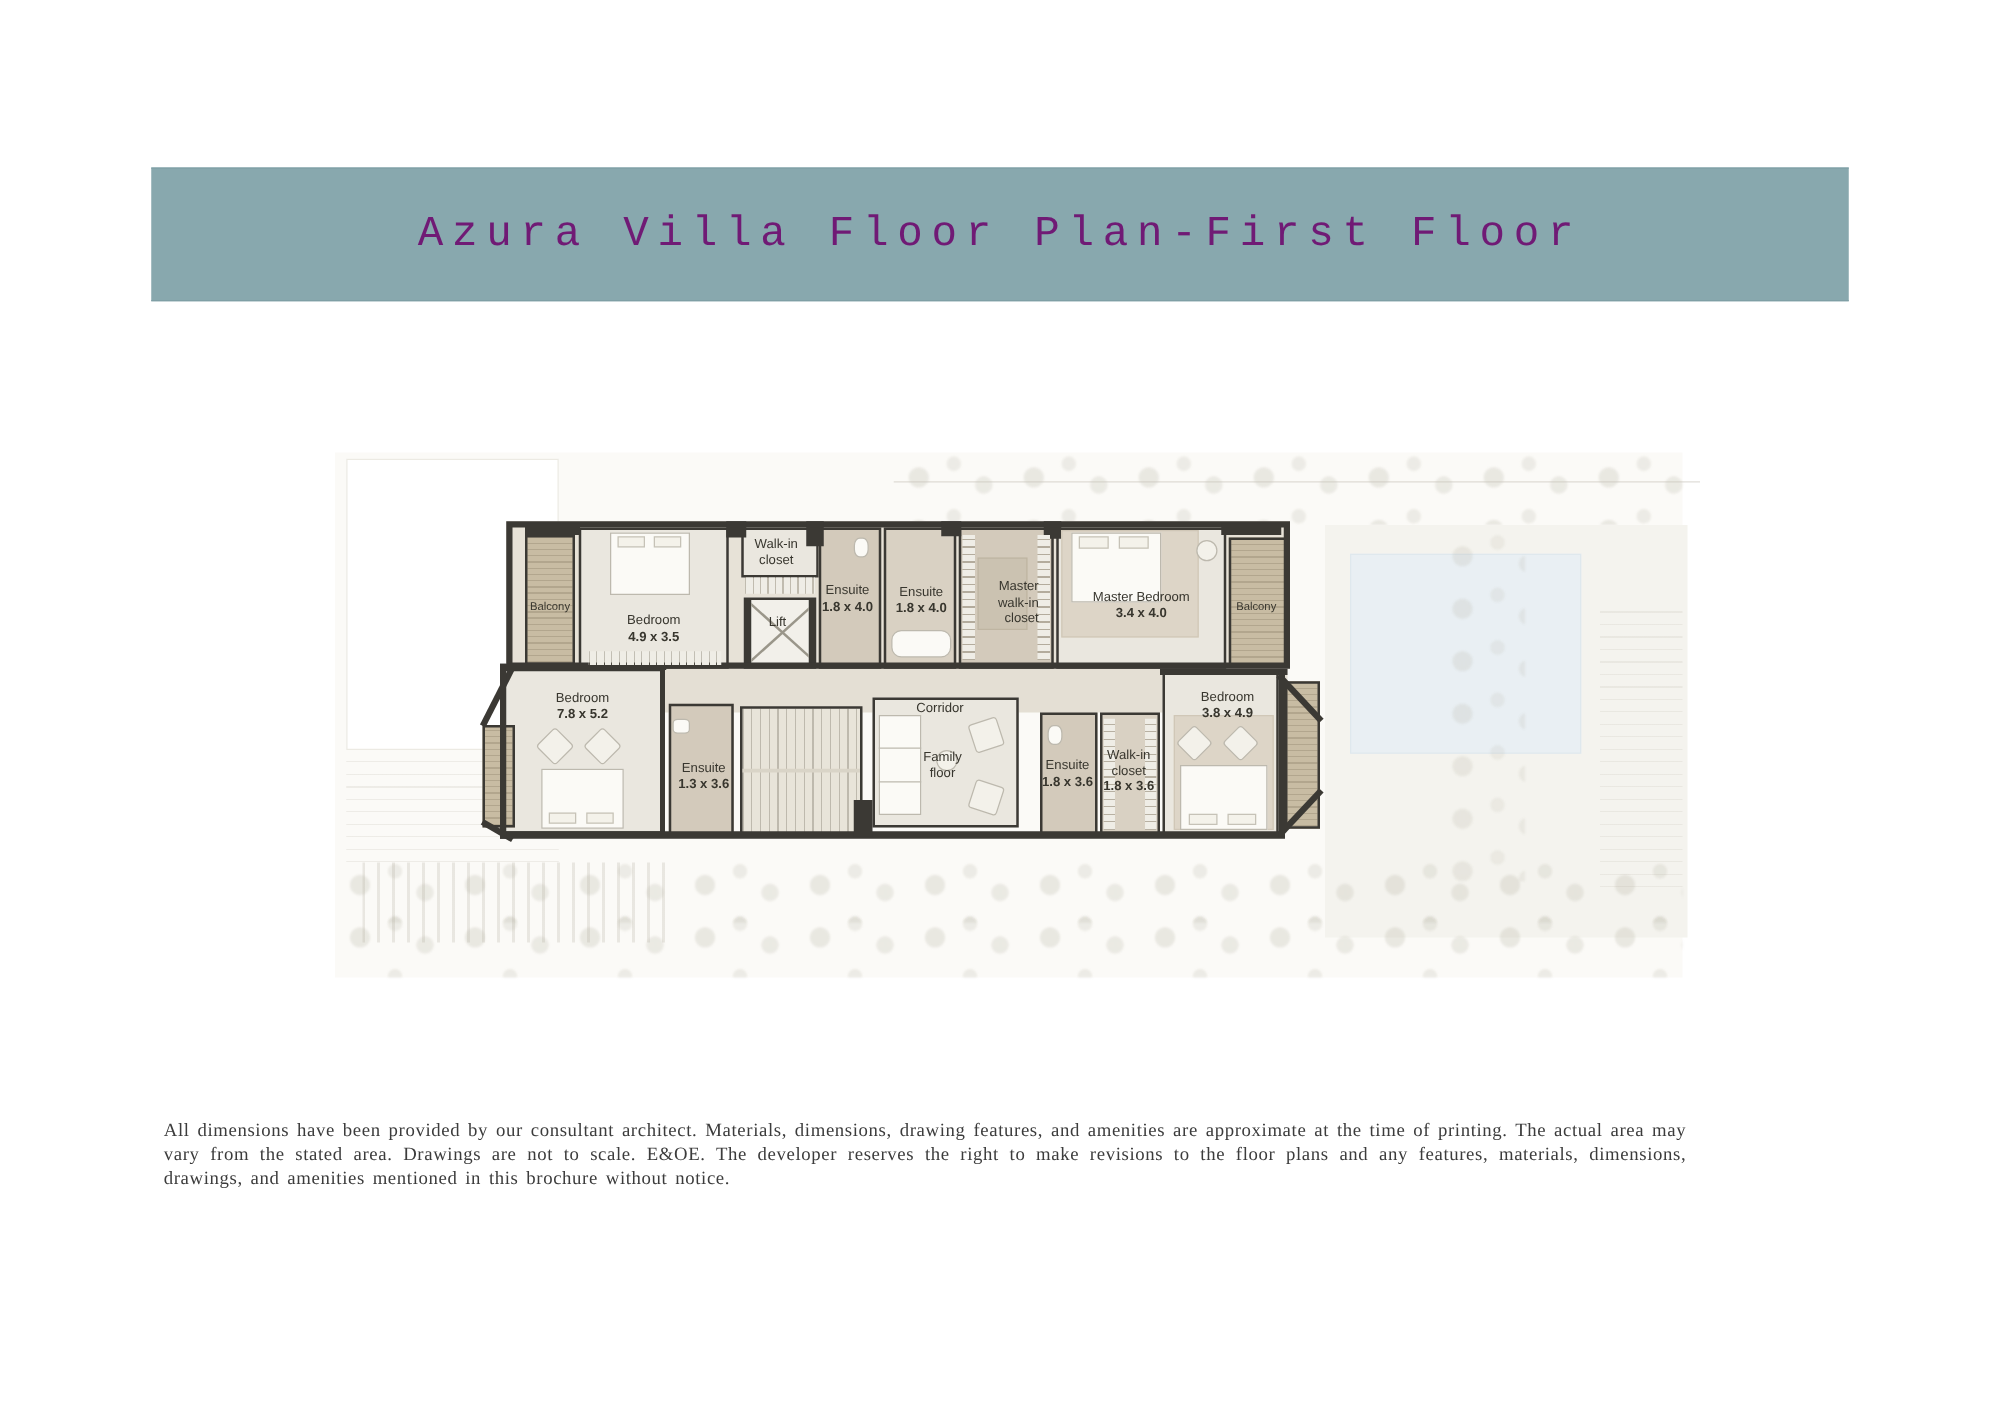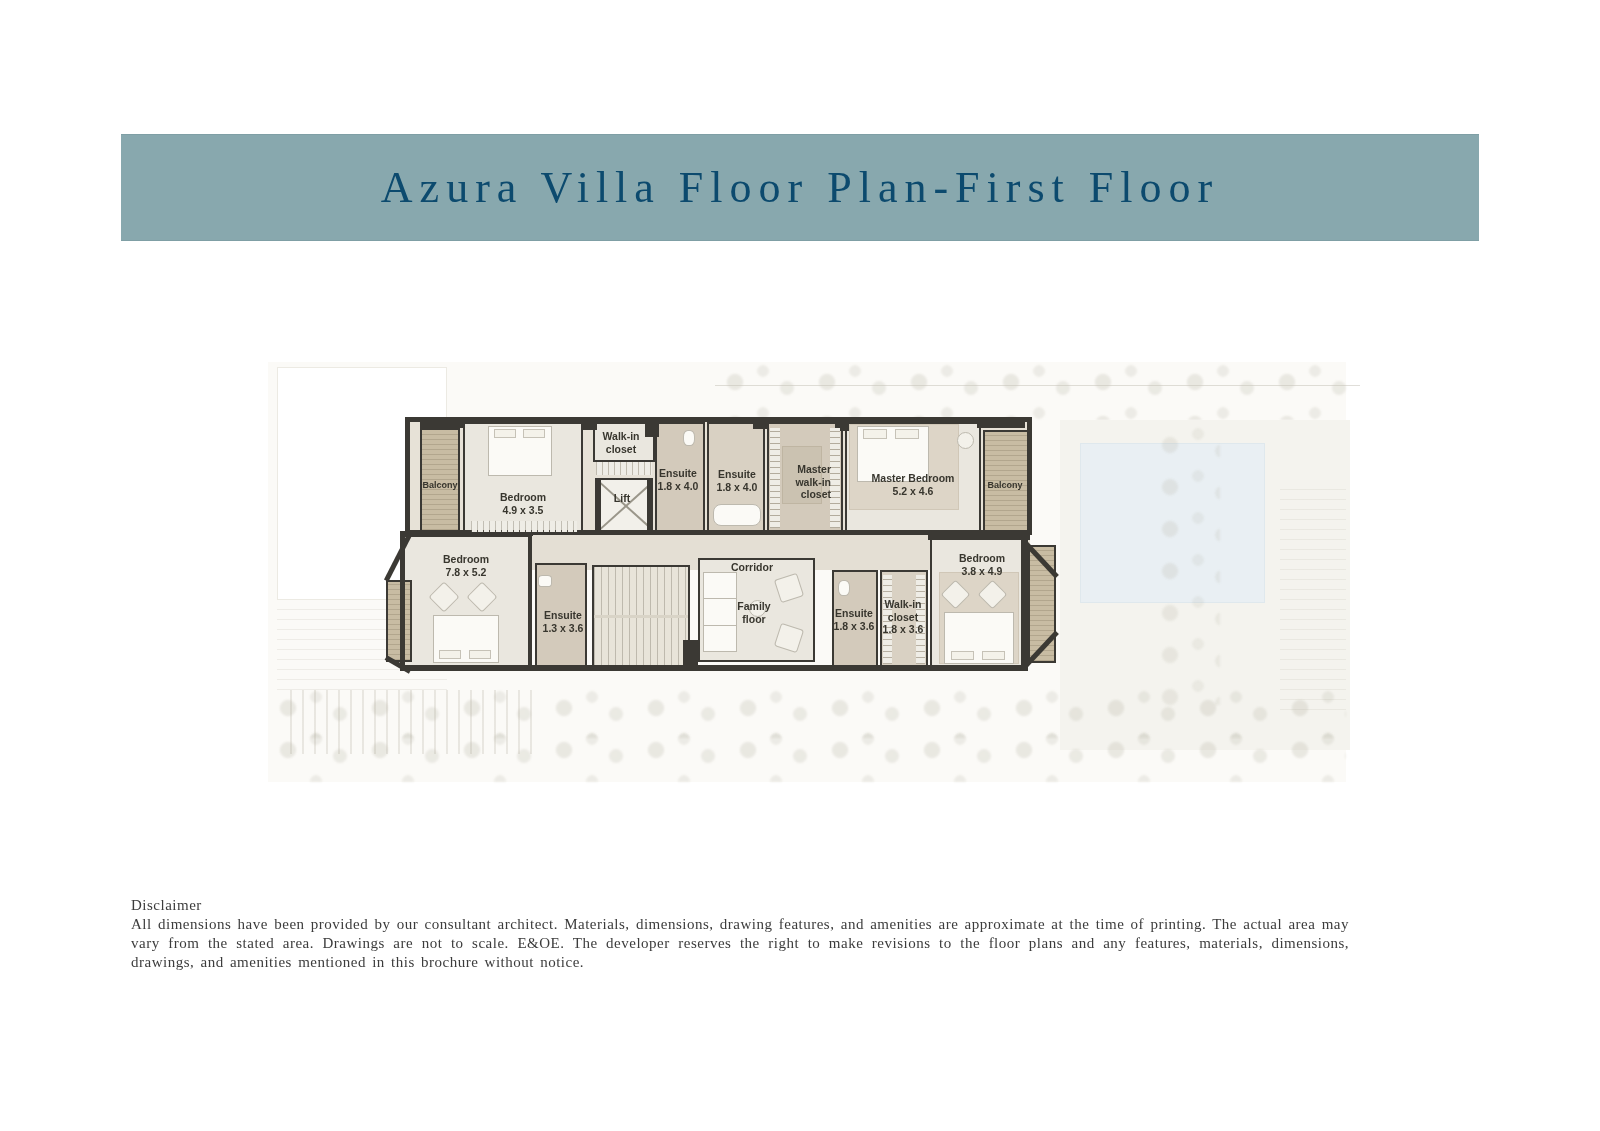--- a/index.html
+++ b/index.html
@@ -7,22 +7,22 @@
     width:1600px;height:1131px;position:relative;background:#ffffff;
     font-family:"Liberation Sans", sans-serif;overflow:hidden;
   }
   
   .banner{
     position:absolute;left:121px;top:134px;width:1358px;height:107px;
     background:#88a8ae;border-top:1px solid #7f9fa5;border-bottom:1px solid #7f9fa5;
     display:flex;align-items:center;justify-content:center;box-sizing:border-box;
   }
   .banner h1{
-    margin:0;font-family:Liberation Serif, serif;
-    font-size:44px;font-weight:500;letter-spacing:7px;color:#0c4a6e;
+    margin:0;font-family:Liberation Mono, monospace;
+    font-size:34px;font-weight:500;letter-spacing:7px;color:#701a75;
   }
   
   .site{position:absolute;left:268px;top:362px;width:1078px;height:420px;background:#fbfaf7;}
   .site *{position:absolute;box-sizing:border-box;}
   .site-box{background:#ffffff;border:1px solid #eceae3;}
   .trees{
     background-image:
       radial-gradient(circle 14px at 20px 20px, rgba(165,162,142,.20) 0 55%, transparent 60%),
       radial-gradient(circle 10px at 48px 9px,  rgba(165,162,142,.16) 0 55%, transparent 60%),
       radial-gradient(circle 12px at 72px 26px, rgba(165,162,142,.18) 0 55%, transparent 60%);
@@ -58,21 +58,21 @@
   .pillow{background:#f4f2ea;border:1px solid #c6c2b7;}
   .chair{background:#f3f1ea;border:1px solid #bdb9ae;border-radius:3px;}
   .round{border-radius:50%;}
   .rug{background:#ddd5c7;border:1px solid #d0c7b7;}
   .hatch-v{background:repeating-linear-gradient(90deg, rgba(120,115,100,.35) 0 1px, #efede6 1px 6px);}
   .hatch-h{background:repeating-linear-gradient(0deg, rgba(120,115,100,.35) 0 1px, #efede6 1px 6px);}
   .rlabel{
     transform:translate(-50%,-50%);text-align:center;color:#38362e;
     font-size:10.5px;line-height:12.5px;z-index:30;
   }
-  .rlabel .nm{font-weight:700;position:static;}
+  .rlabel .nm{font-weight:400;position:static;}
   .rlabel .dm{font-weight:700;position:static;}
   .rlabel.small{font-size:9px;}
   
   .disclaimer{
     position:absolute;left:131px;top:896px;width:1218px;
     font-family:"Liberation Serif","DejaVu Serif",serif;color:#3c3c3c;
     font-size:15px;line-height:19px;letter-spacing:.5px;word-spacing:2px;
   }
   .disclaimer .head{font-weight:400;}
   .disclaimer p{margin:0;text-align:justify;}
@@ -209,21 +209,21 @@
     </div>
     <div class="rlabel" style="left:354px;top:80px;max-width:52px;">
       <div class="nm">Ensuite</div>
       <div class="dm">1.8 x 4.0</div>
     </div>
     <div class="rlabel" style="left:421px;top:82px;max-width:54px;text-align:right;">
       <div class="nm">Master walk-in closet</div>
     </div>
     <div class="rlabel" style="left:530px;top:84px;min-width:96px;">
       <div class="nm">Master Bedroom</div>
-      <div class="dm">5.2 x 4.6</div>
+      <div class="dm">3.4 x 4.0</div>
     </div>
     <div class="rlabel small" style="left:622px;top:85px;max-width:44px;">
       <div class="nm">Balcony</div>
     </div>
     <div class="rlabel" style="left:369px;top:154px;margin-top:13px;">
       <div class="nm">Corridor</div>
     </div>
     <div class="rlabel" style="left:83px;top:165px;">
       <div class="nm">Bedroom</div>
       <div class="dm">7.8 x 5.2</div>
@@ -243,17 +243,16 @@
       <div class="nm">Walk-in closet</div>
       <div class="dm">1.8 x 3.6</div>
     </div>
     <div class="rlabel" style="left:599px;top:164px;">
       <div class="nm">Bedroom</div>
       <div class="dm">3.8 x 4.9</div>
     </div>
   </div>
 
   <footer class="disclaimer">
-    <div class="head">Disclaimer</div>
     <p>All dimensions have been provided by our consultant architect. Materials, dimensions, drawing features, and amenities are approximate at the time of printing. The actual area may vary from the stated area. Drawings are not to scale. E&amp;OE. The developer reserves the right to make revisions to the floor plans and any features, materials, dimensions, drawings, and amenities mentioned in this brochure without notice.</p>
   </footer>
 
 </div>
 
 </body></html>

